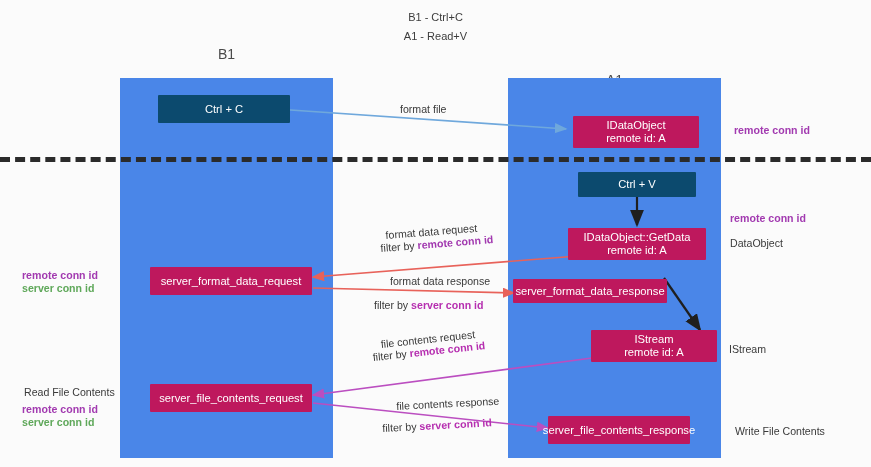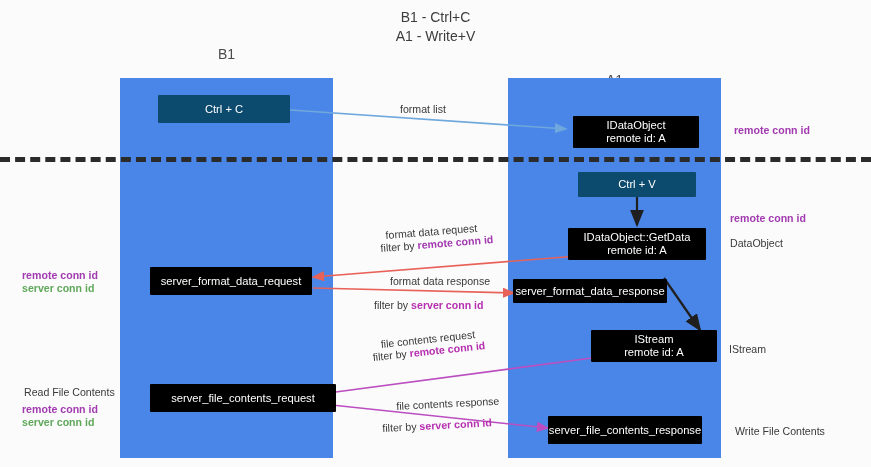--- a/index.html
+++ b/index.html
@@ -34,40 +34,40 @@
     line-height: 13px;
     width: 213px;
   }
   .col-head .l1 { display: block; }
   .col-head .l2 { display: block; }
 
   .title {
     position: absolute;
     left: 0; right: 0; top: 8px;
     text-align: center;
-    font-size: 14px;
+    font-size: 11px;
     color: #3c3c3c;
     line-height: 19px;
   }
 
   .box {
     position: absolute;
     display: flex;
     flex-direction: column;
     align-items: center;
     justify-content: center;
     text-align: center;
     font-size: 11.2px;
     color: #ffffff;
     line-height: 13px;
     border-radius: 1px;
     padding: 2px 4px;
   }
   .box.green { background: #0c4a6e; }
-  .box.orange { background: #000000; }
+  .box.orange { background: #be185d; }
 
   .lbl {
     position: absolute;
     font-size: 10.6px;
     color: #3a3a3a;
     white-space: nowrap;
     line-height: 14px;
   }
   .lbl.dark   { color: #3a3a3a; }
   .lbl.rot    { transform-origin: left top; }
@@ -86,21 +86,21 @@
     border-top: 5px dashed #2b2b2b;
   }
 </style>
 </head>
 <body>
 
 <div id="stage">
 
   <div class="title">
     <span>B1 - Ctrl+C</span><br>
-    <span>A1 - Write+V</span>
+    <span>A1 - Read+V</span>
   </div>
 
   <div class="col-head" style="left:120px; top:48px;">
     <span class="l1">B1</span>
   </div>
   <div class="col-head" style="left:508px; top:48px;margin-top:26px;">
     <span class="l1">A1</span>
     <span class="l2">remote</span>
   </div>
 
@@ -141,21 +141,21 @@
   <div class="dash"></div>
 
   <div class="box green" style="left:158px; top:95px; width:132px; height:28px;">
     <span>Ctrl + C</span>
   </div>
 
   <div class="box orange" style="left:150px; top:267px; width:162px; height:28px;text-align:right;">
     <span>server_format_data_request</span>
   </div>
 
-  <div class="box orange" style="left:150px; top:384px; width:186px; height:28px;">
+  <div class="box orange" style="left:150px; top:384px; width:162px; height:28px;">
     <span>server_file_contents_request</span>
   </div>
 
   <div class="box orange" style="left:573px; top:116px; width:126px; height:32px;">
     <span>IDataObject</span>
     <span>remote id: A</span>
   </div>
 
   <div class="box green" style="left:578px; top:172px; width:118px; height:25px;text-align:center;">
     <span>Ctrl + V</span>
@@ -168,25 +168,25 @@
 
   <div class="box orange" style="left:513px; top:279px; width:154px; height:24px;">
     <span>server_format_data_response</span>
   </div>
 
   <div class="box orange" style="left:591px; top:330px; width:126px; height:32px;">
     <span>IStream</span>
     <span>remote id: A</span>
   </div>
 
-  <div class="box orange" style="left:548px; top:416px; width:154px; height:28px;text-align:right;">
+  <div class="box orange" style="left:548px; top:416px; width:142px; height:28px;text-align:right;">
     <span>server_file_contents_response</span>
   </div>
 
-  <div class="lbl dark" style="left:400px; top:102px;">format list</div>
+  <div class="lbl dark" style="left:400px; top:102px;">format file</div>
 
   <div class="lbl rot" style="left:385px; top:228px; transform: rotate(-4.5deg);">
     <span>format data request</span>
   </div>
   <div class="lbl rot" style="left:380px; top:241px; transform: rotate(-4.5deg);">
     <span>filter by </span><span class="kw-purple">remote conn id</span>
   </div>
 
   <div class="lbl dark" style="left:390px; top:274px;">format data response</div>
   <div class="lbl" style="left:374px; top:298px;">

